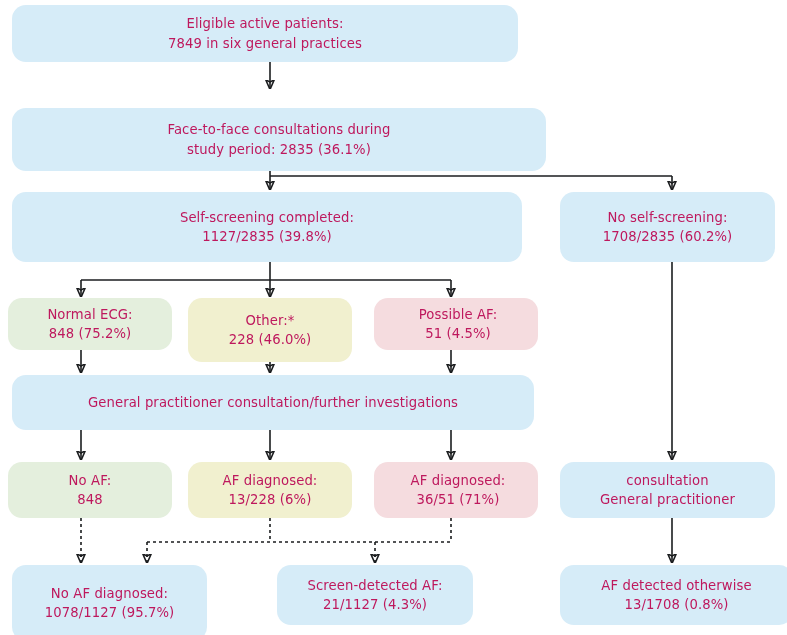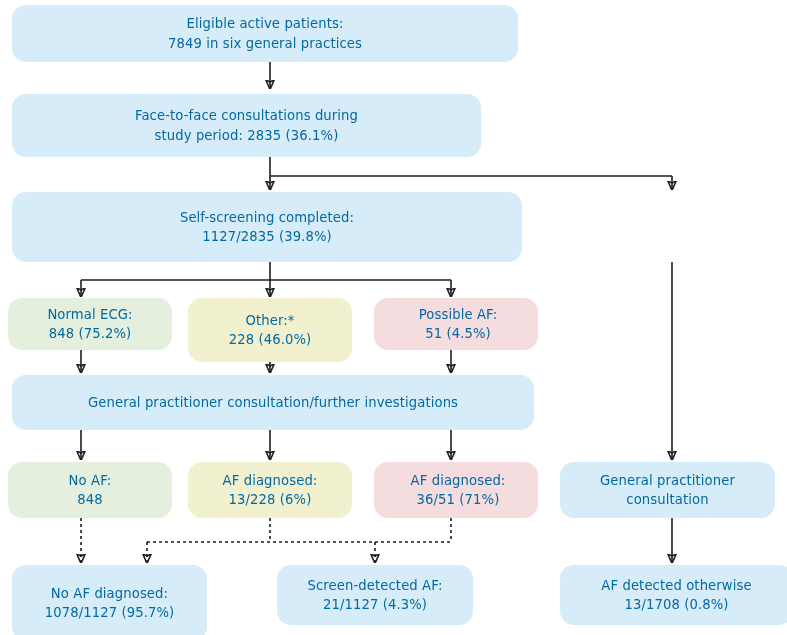--- a/index.html
+++ b/index.html
@@ -16,21 +16,21 @@
     overflow: hidden;
   }
   .node {
     position: absolute;
     box-sizing: border-box;
     border-radius: 14px;
     display: flex;
     align-items: center;
     justify-content: center;
     text-align: center;
-    color: #0369a1;
+    color: #be185d;
     font-size: 13.2px;
     line-height: 1.45;
     padding: 4px 8px;
     letter-spacing: 0.1px;
   }
   .node .ln { display: block; white-space: nowrap; }
   .blue   { background: #d6ecf8; }
   .green  { background: #e4efdd; }
   .yellow { background: #f1f0cf; }
   .pink   { background: #f5dcdf; padding-left: 12px; }
@@ -100,34 +100,40 @@
     <path d="M 672 518 L 672 562" marker-end="url(#arrow)"></path>
   </svg>
 
   <div class="node blue" style="left:12px; top:5px; width:506px; height:57px;">
     <div>
       <span class="ln">Eligible active patients:</span>
       <span class="ln">7849 in six general practices</span>
     </div>
   </div>
 
-  <div class="node blue" style="left:12px; top:94px; width:469px; height:63px;">
+  <div class="node blue" style="left:12px; top:108px; width:534px; height:63px;">
     <div>
       <span class="ln">Face-to-face consultations during</span>
       <span class="ln">study period: 2835 (36.1%)</span>
     </div>
   </div>
 
   <div class="node blue" style="left:12px; top:192px; width:510px; height:70px;">
     <div>
       <span class="ln">Self-screening completed:</span>
       <span class="ln">1127/2835 (39.8%)</span>
     </div>
   </div>
 
+  <div class="node blue" style="left:560px; top:192px; width:215px; height:70px;">
+    <div>
+      <span class="ln">No self-screening:</span>
+      <span class="ln">1708/2835 (60.2%)</span>
+    </div>
+  </div>
 
   <div class="node green" style="left:8px; top:298px; width:164px; height:52px;">
     <div>
       <span class="ln">Normal ECG:</span>
       <span class="ln">848 (75.2%)</span>
     </div>
   </div>
 
   <div class="node yellow" style="left:188px; top:298px; width:164px; height:64px;">
     <div>
@@ -165,22 +171,22 @@
 
   <div class="node pink" style="left:374px; top:462px; width:164px; height:56px;">
     <div>
       <span class="ln">AF diagnosed:</span>
       <span class="ln">36/51 (71%)</span>
     </div>
   </div>
 
   <div class="node blue" style="left:560px; top:462px; width:215px; height:56px;">
     <div>
+      <span class="ln">consultation</span>
       <span class="ln">General practitioner</span>
-      <span class="ln">consultation</span>
     </div>
   </div>
 
   <div class="node blue" style="left:12px; top:565px; width:195px; height:76px;">
     <div>
       <span class="ln">No AF diagnosed:</span>
       <span class="ln">1078/1127 (95.7%)</span>
     </div>
   </div>
 

